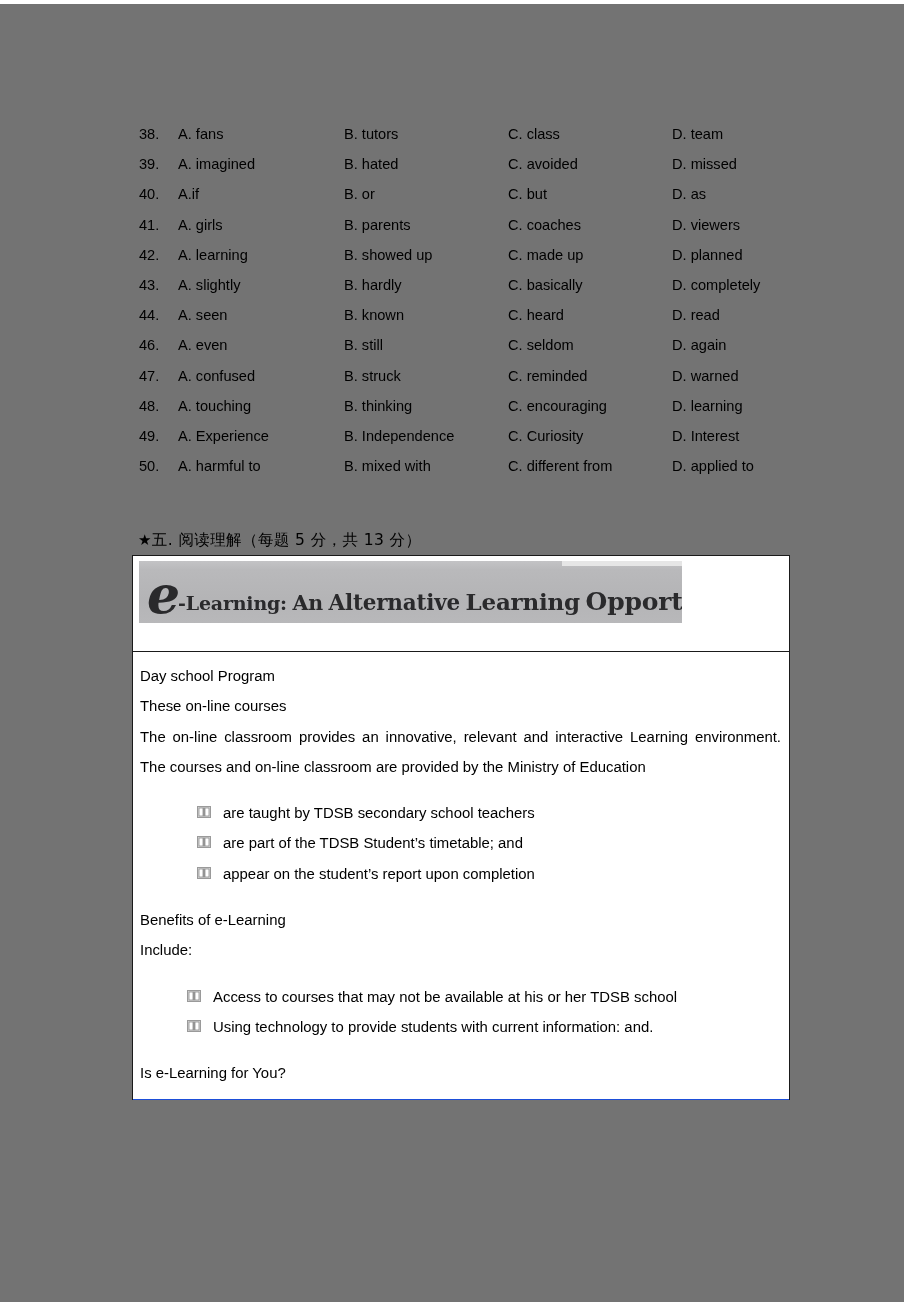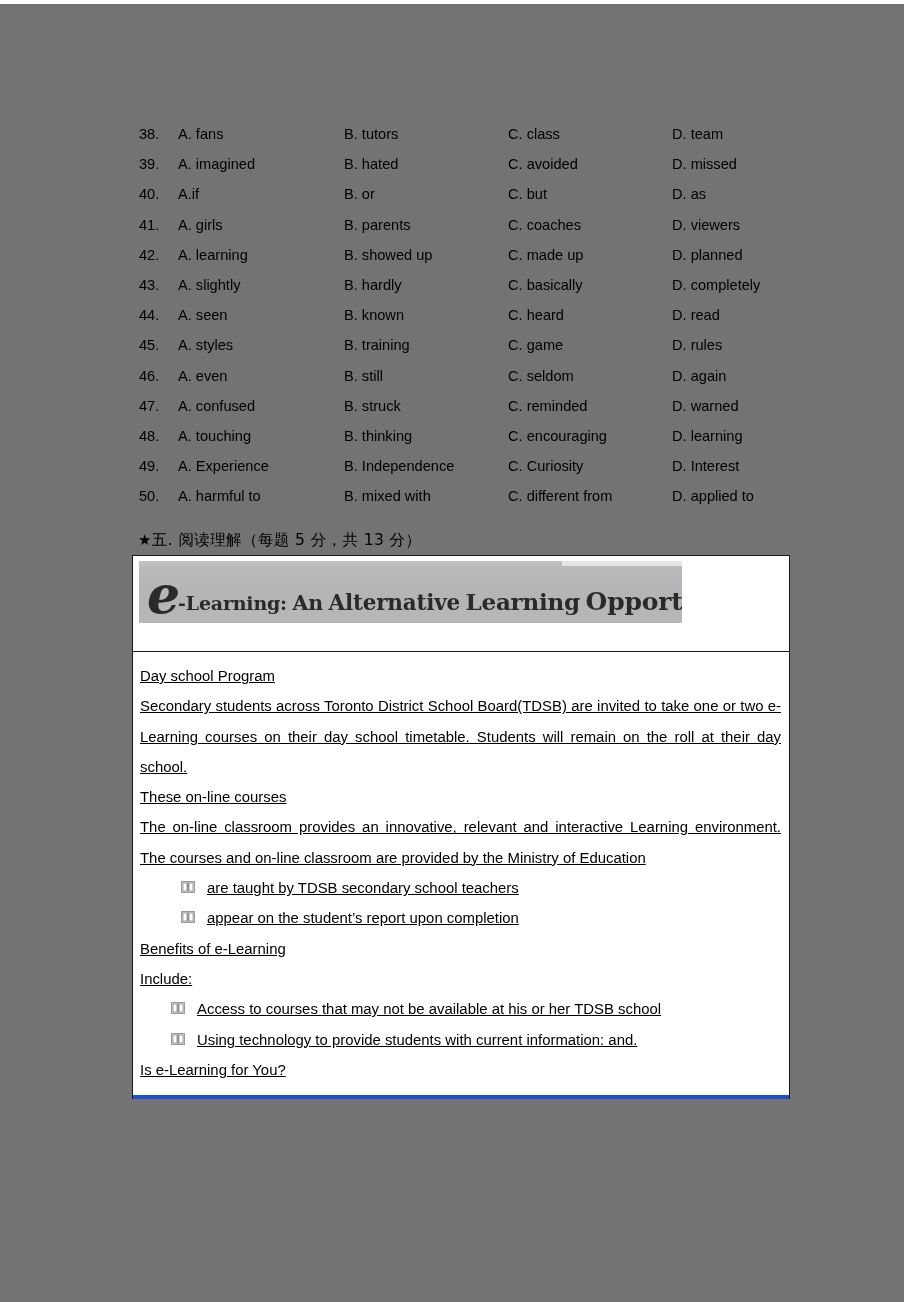--- a/index.html
+++ b/index.html
@@ -119,36 +119,35 @@
     vertical-align: -3px;
   }
   .banner-text .w1 { font-size: 19px; letter-spacing: -0.2px; }
   .banner-text .w2 { font-size: 20.5px; letter-spacing: -0.2px; }
   .banner-text .w3 { font-size: 21.5px; letter-spacing: -0.2px; }
   .banner-text .w4 { font-size: 23px; letter-spacing: -0.2px; }
   .banner-text .w5 { font-size: 25px; letter-spacing: -0.2px; }
 
   .body-cell {
     box-sizing: border-box;
-    border-bottom: 4px solid #1d4ed8;
+    border-bottom: 1px solid #1d4ed8;
     padding: 9px 8px 10px 7px;
-    text-decoration: underline;
   }
   .ptext {
     font-size: 14.9px;
     line-height: 30.3px;
     margin: 0;
   }
   .ptext.justify {
     text-align: justify;
     text-align-last: left;
   }
   .bullet-list {
     list-style: none;
-    margin: 0;
+    margin: 16px;
     padding: 0;
   }
   .bullet-list.group-1 { padding-left: 41px; }
   .bullet-list.group-2 { padding-left: 31px; }
   .bullet-item {
     position: relative;
     font-size: 14.9px;
     line-height: 30.3px;
     padding-left: 26px;
     white-space: nowrap;
@@ -218,27 +217,20 @@
     </div>
 
     <div class="mc-row">
       <span class="mc-num">44.</span>
       <span class="mc-opt a">A. seen</span>
       <span class="mc-opt b">B. known</span>
       <span class="mc-opt c">C. heard</span>
       <span class="mc-opt d">D. read</span>
     </div>
 
-    <div class="mc-row">
-      <span class="mc-num">45.</span>
-      <span class="mc-opt a">A. styles</span>
-      <span class="mc-opt b">B. training</span>
-      <span class="mc-opt c">C. game</span>
-      <span class="mc-opt d">D. rules</span>
-    </div>
 
     <div class="mc-row">
       <span class="mc-num">46.</span>
       <span class="mc-opt a">A. even</span>
       <span class="mc-opt b">B. still</span>
       <span class="mc-opt c">C. seldom</span>
       <span class="mc-opt d">D. again</span>
     </div>
 
     <div class="mc-row">
@@ -290,35 +282,43 @@
           <span class="w4">Learning</span>
           <span class="w5">Opportunity</span>
         </div>
       </div>
     </div>
 
     <div class="body-cell">
 
       <p class="ptext">Day school Program</p>
 
-      <p class="ptext justify">Secondary students across Toronto District School Board(TDSB) are invited to take one or two e-Learning courses on their day school timetable. Students will remain on the roll at their day school.</p>
 
       <p class="ptext">These on-line courses</p>
 
       <p class="ptext justify">The on-line classroom provides an innovative, relevant and interactive Learning environment. The courses and on-line classroom are provided by the Ministry of Education</p>
 
       <ul class="bullet-list group-1">
         <li class="bullet-item">
           <svg class="book-icon" viewBox="0 0 14 12" aria-hidden="true">
             <rect x="0.5" y="0.5" width="13" height="11" fill="#d6d6d6" stroke="#9a9a9a" stroke-width="1"></rect>
             <rect x="2" y="2" width="4" height="8" fill="#ffffff" stroke="#8e8e8e" stroke-width="0.8"></rect>
             <rect x="8" y="2" width="4" height="8" fill="#ffffff" stroke="#8e8e8e" stroke-width="0.8"></rect>
             <rect x="6.4" y="1.6" width="1.2" height="8.8" fill="#7d7d7d"></rect>
           </svg>
           <span>are taught by TDSB secondary school teachers</span>
+        </li>
+        <li class="bullet-item">
+          <svg class="book-icon" viewBox="0 0 14 12" aria-hidden="true">
+            <rect x="0.5" y="0.5" width="13" height="11" fill="#d6d6d6" stroke="#9a9a9a" stroke-width="1"></rect>
+            <rect x="2" y="2" width="4" height="8" fill="#ffffff" stroke="#8e8e8e" stroke-width="0.8"></rect>
+            <rect x="8" y="2" width="4" height="8" fill="#ffffff" stroke="#8e8e8e" stroke-width="0.8"></rect>
+            <rect x="6.4" y="1.6" width="1.2" height="8.8" fill="#7d7d7d"></rect>
+          </svg>
+          <span>are part of the TDSB Student’s timetable; and</span>
         </li>
         <li class="bullet-item">
           <svg class="book-icon" viewBox="0 0 14 12" aria-hidden="true">
             <rect x="0.5" y="0.5" width="13" height="11" fill="#d6d6d6" stroke="#9a9a9a" stroke-width="1"></rect>
             <rect x="2" y="2" width="4" height="8" fill="#ffffff" stroke="#8e8e8e" stroke-width="0.8"></rect>
             <rect x="8" y="2" width="4" height="8" fill="#ffffff" stroke="#8e8e8e" stroke-width="0.8"></rect>
             <rect x="6.4" y="1.6" width="1.2" height="8.8" fill="#7d7d7d"></rect>
           </svg>
           <span>appear on the student’s report upon completion</span>
         </li>

